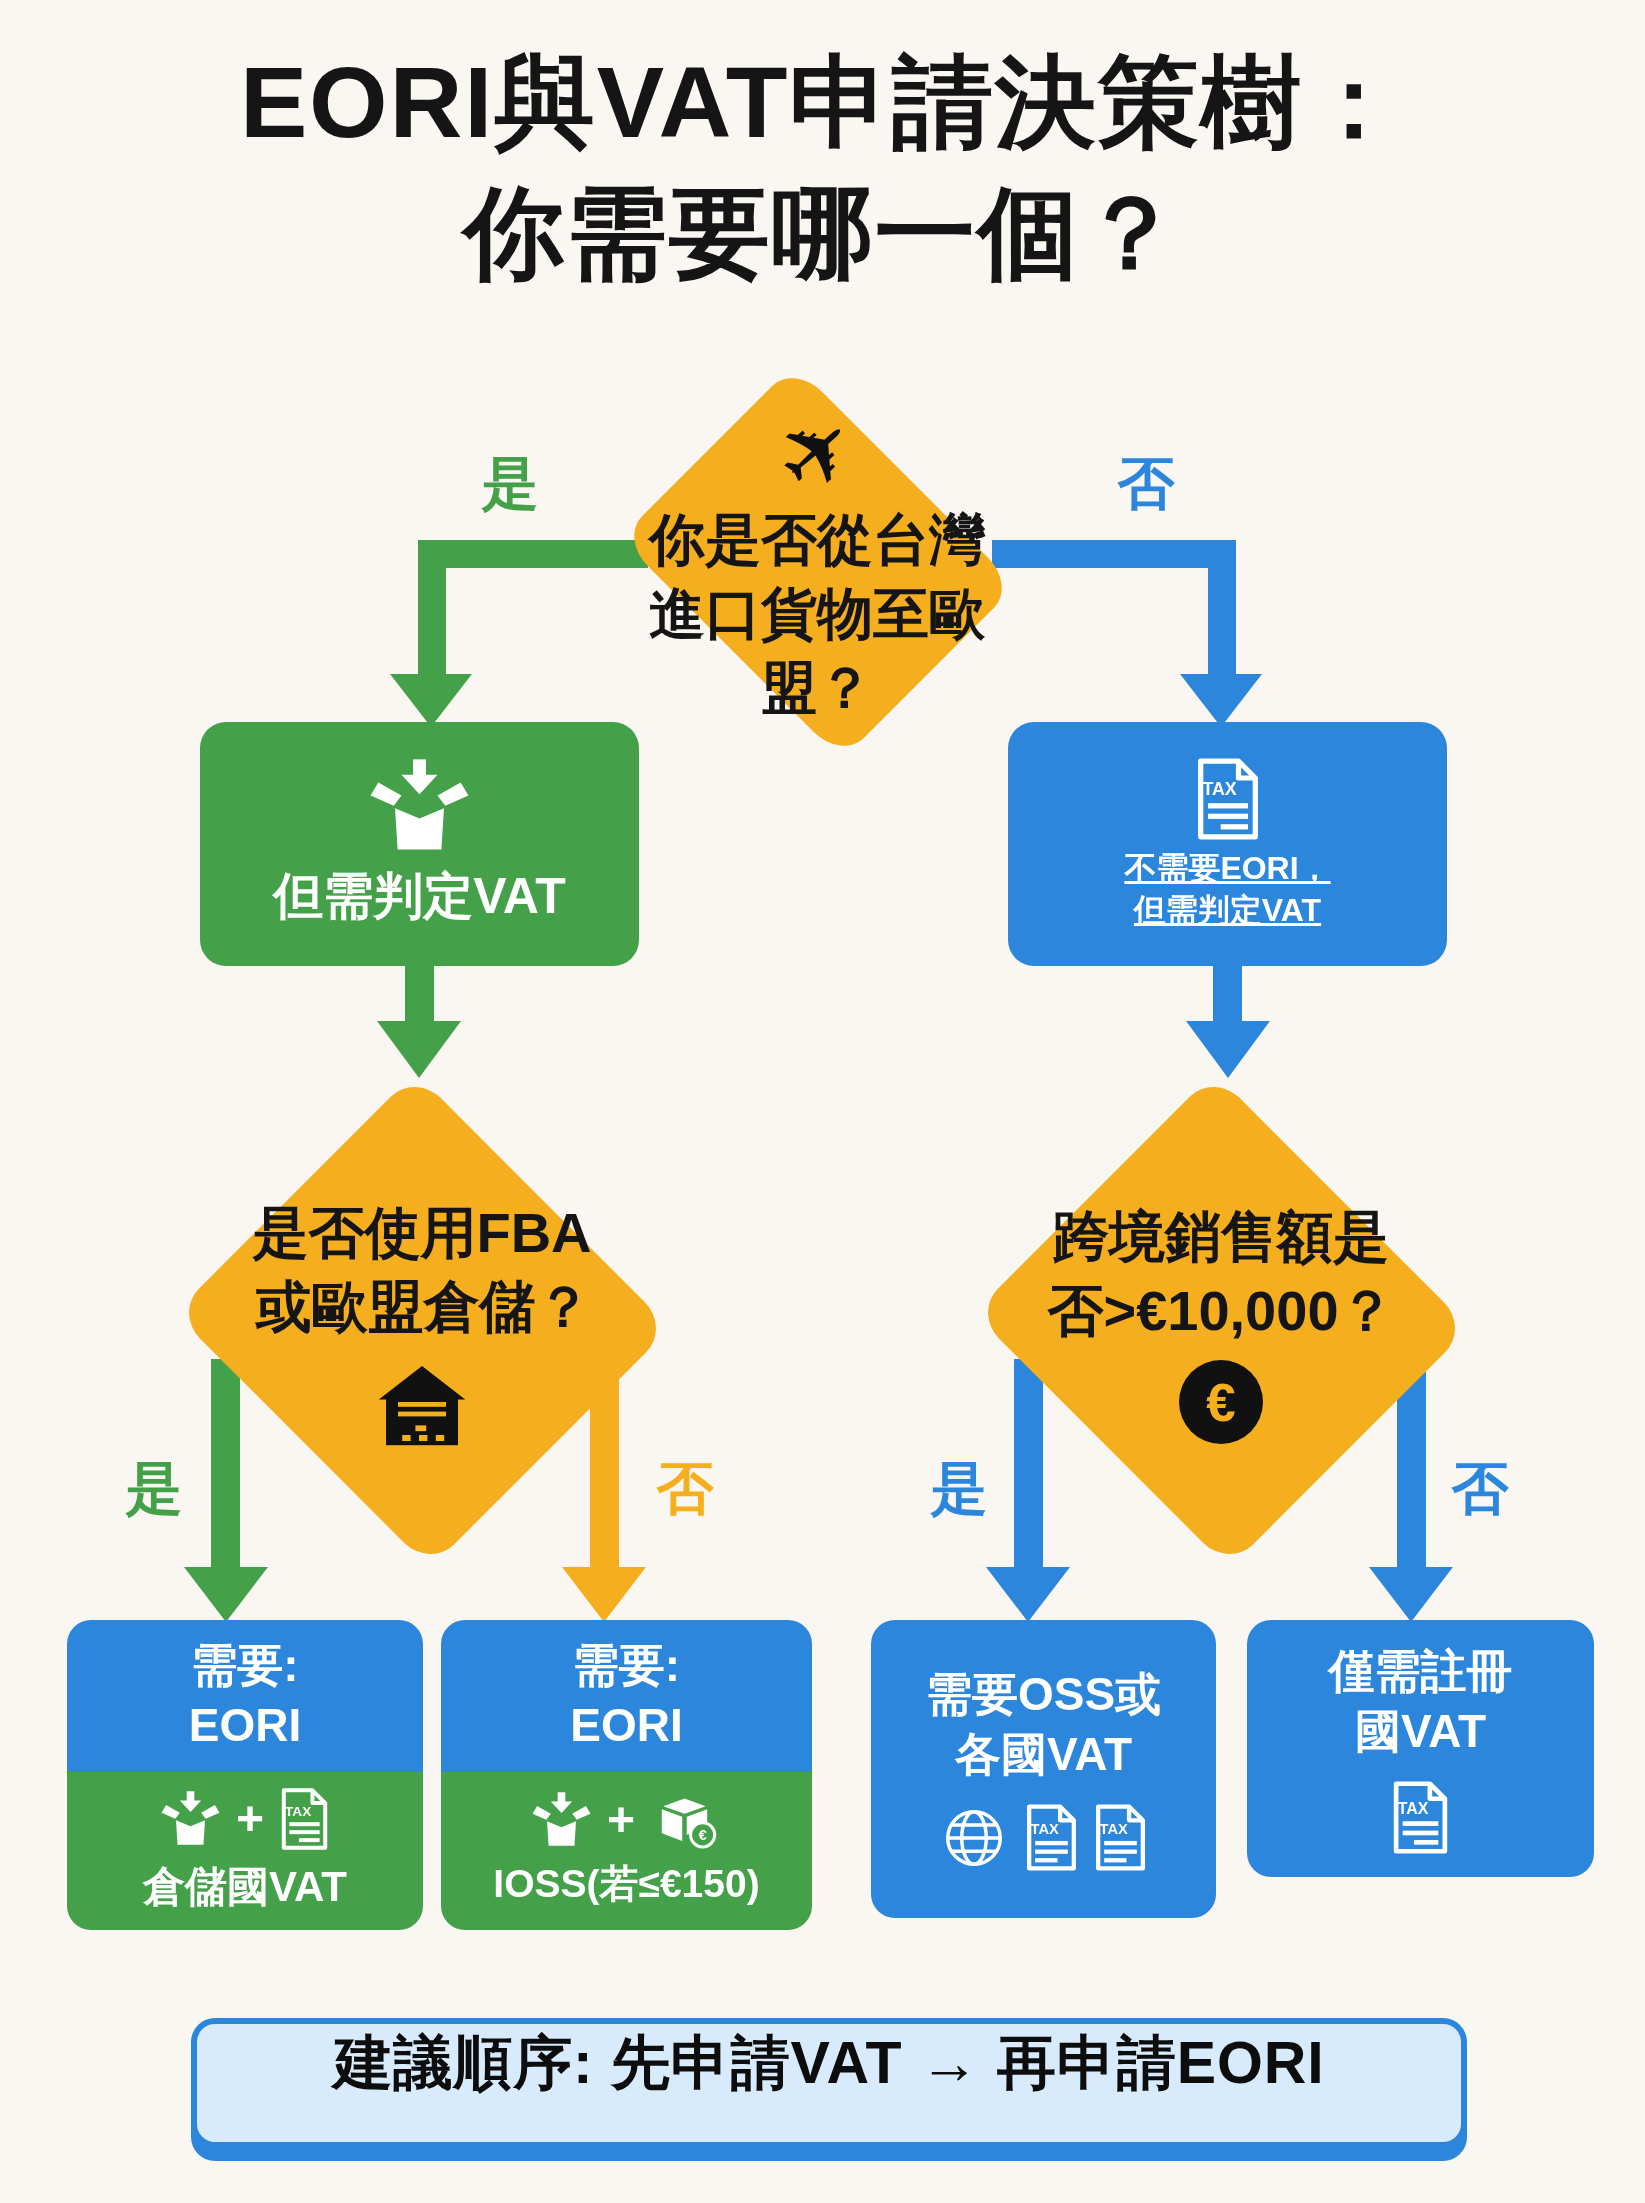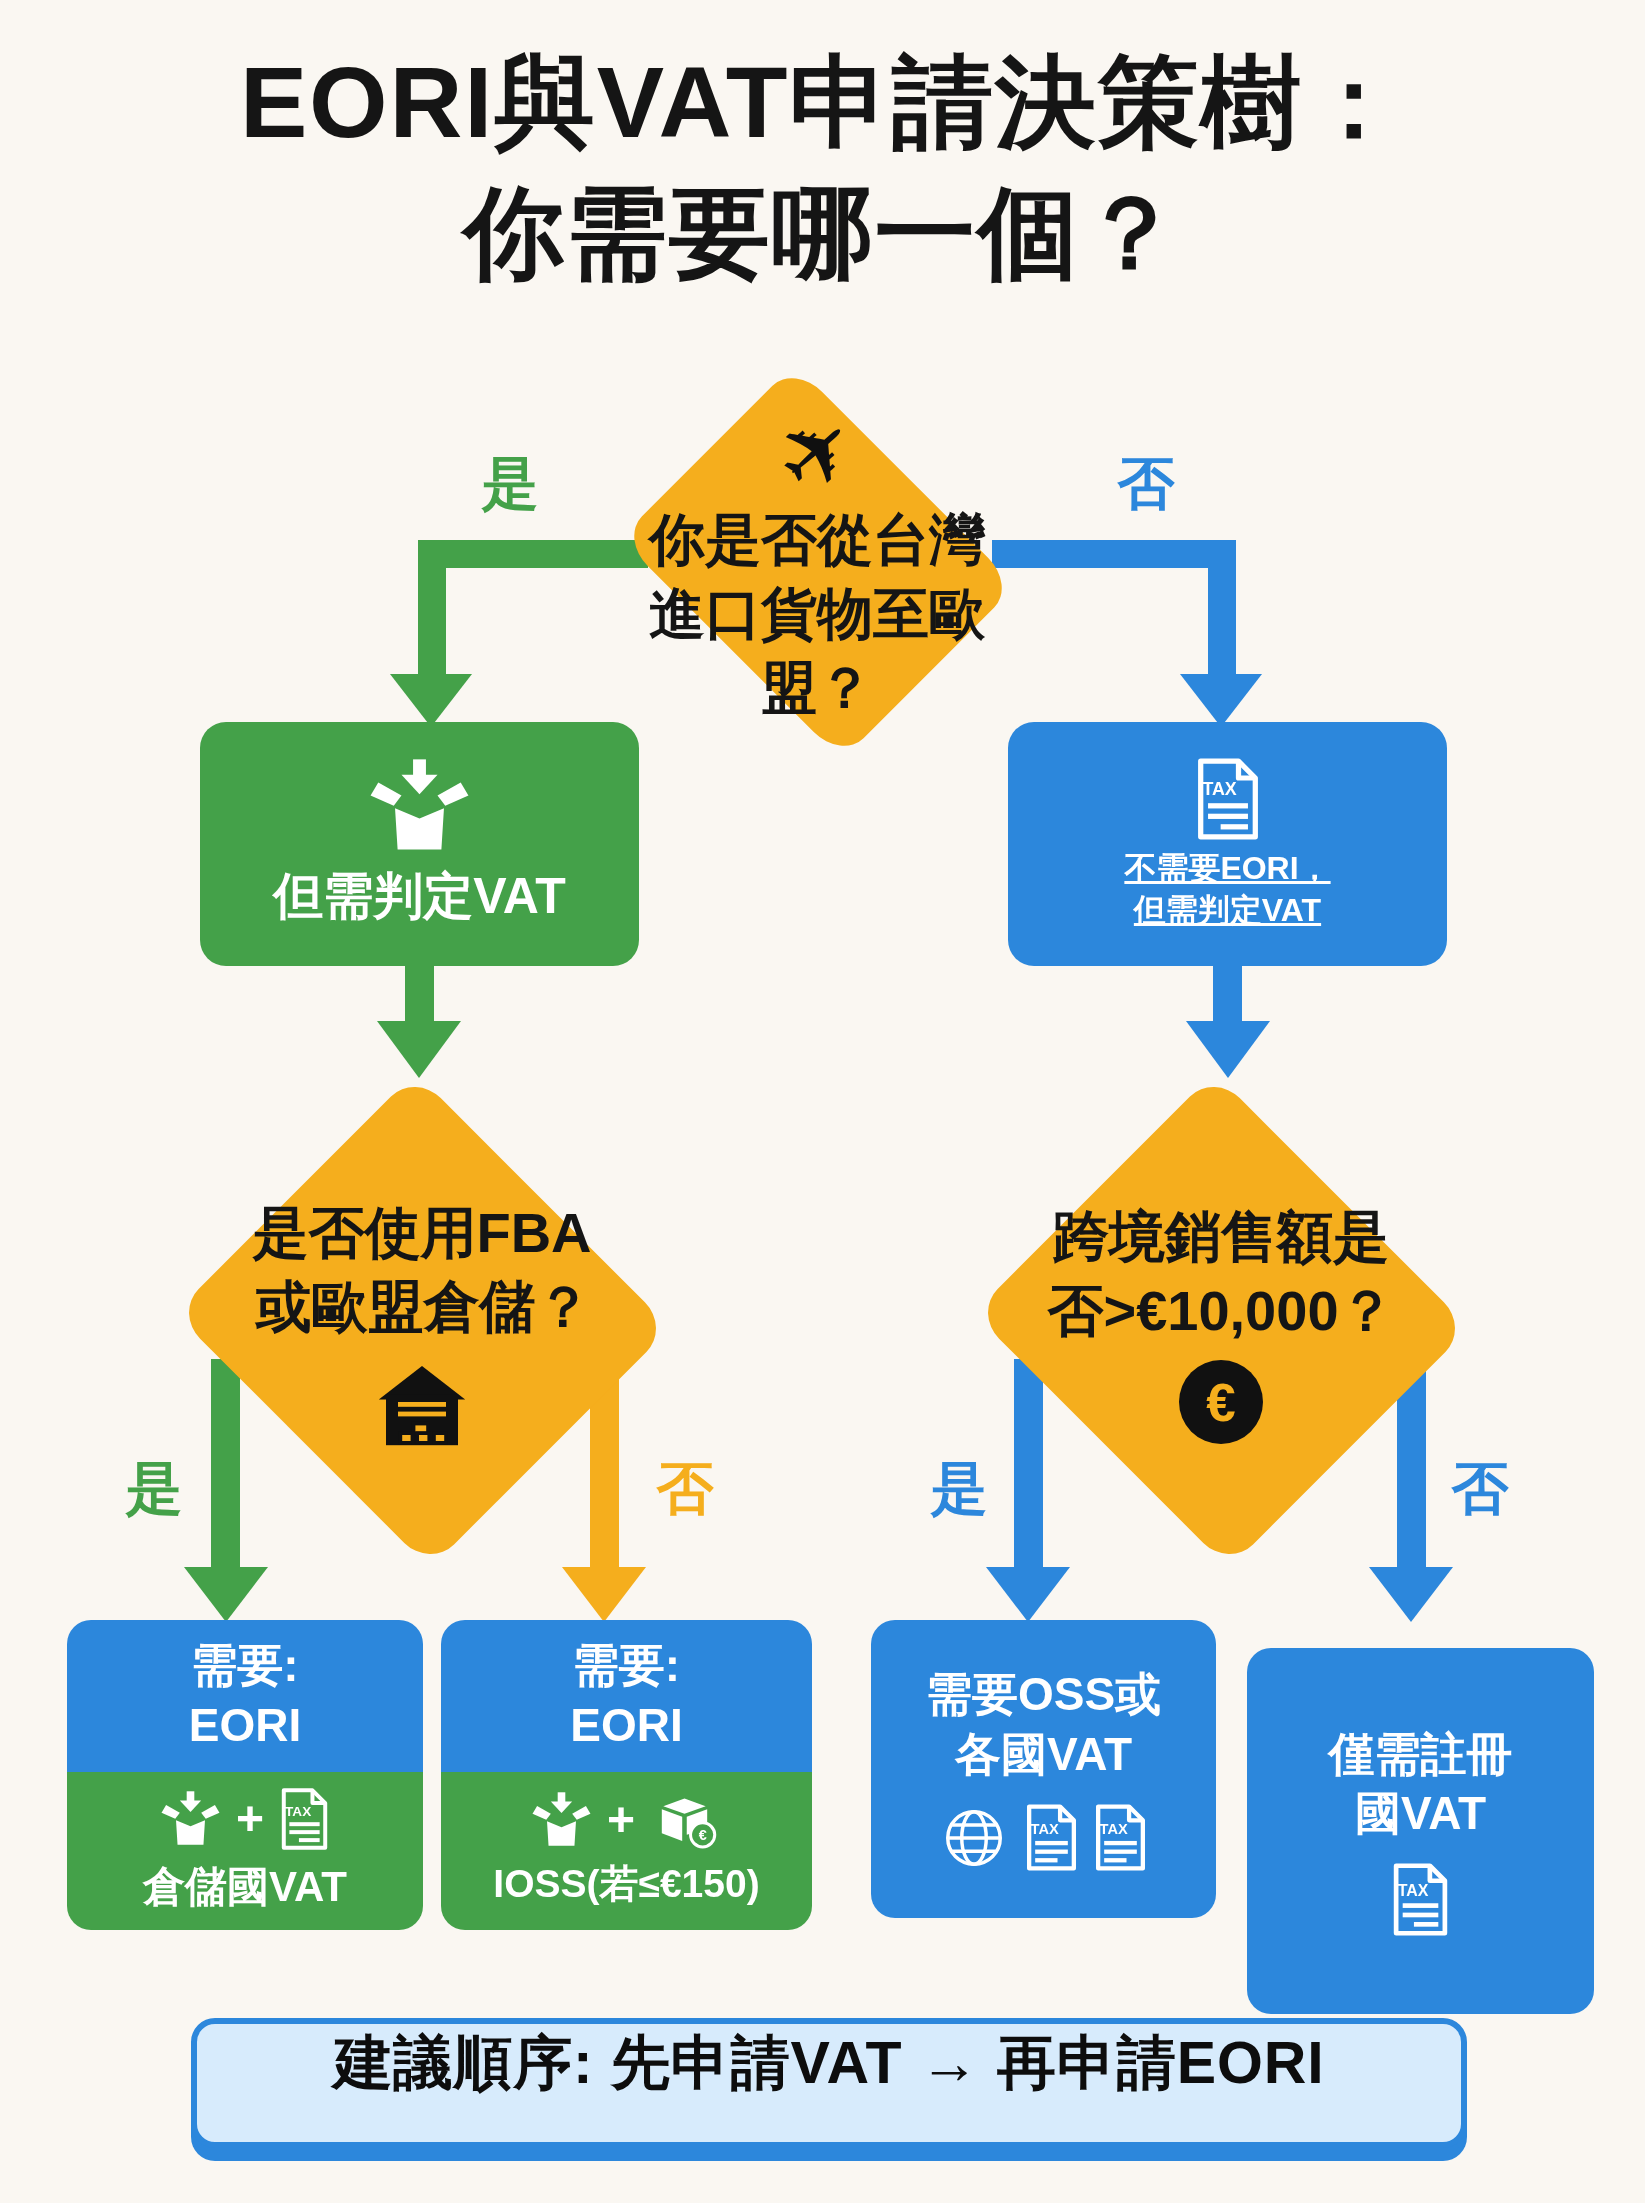--- a/index.html
+++ b/index.html
@@ -224,21 +224,21 @@
           <path d="M42 4 v16 h16" fill="none" stroke="#fff" stroke-width="5" stroke-linejoin="round"></path>
           <text x="24" y="36" font-size="17" font-weight="bold" fill="#fff" text-anchor="middle">TAX</text>
           <rect x="13" y="44" width="38" height="5" fill="#fff"></rect>
             <rect x="13" y="54" width="38" height="5" fill="#fff"></rect>
           <rect x="13" y="64" width="26" height="5" fill="#fff"></rect>
         </svg>
       </div>
     </div>
   </div>
 
-  <div class="card" style="left:1247px;top:1620px;width:347px;height:366px;margin-top:28px;">
+  <div class="card" style="left:1247px;top:1620px;width:347px;height:257px;">
     <div class="card-blue">
       <div class="card-title">僅需註冊
 國VAT</div>
       <svg width="61" height="75" viewBox="0 0 64 80">
         <path d="M6 4 h36 l16 16 v56 h-52 z" fill="none" stroke="#fff" stroke-width="5" stroke-linejoin="round"></path>
         <path d="M42 4 v16 h16" fill="none" stroke="#fff" stroke-width="5" stroke-linejoin="round"></path>
         <text x="24" y="36" font-size="17" font-weight="bold" fill="#fff" text-anchor="middle">TAX</text>
         <rect x="13" y="44" width="38" height="5" fill="#fff"></rect>
           <rect x="13" y="54" width="38" height="5" fill="#fff"></rect>
         <rect x="25" y="64" width="26" height="5" fill="#fff"></rect>

